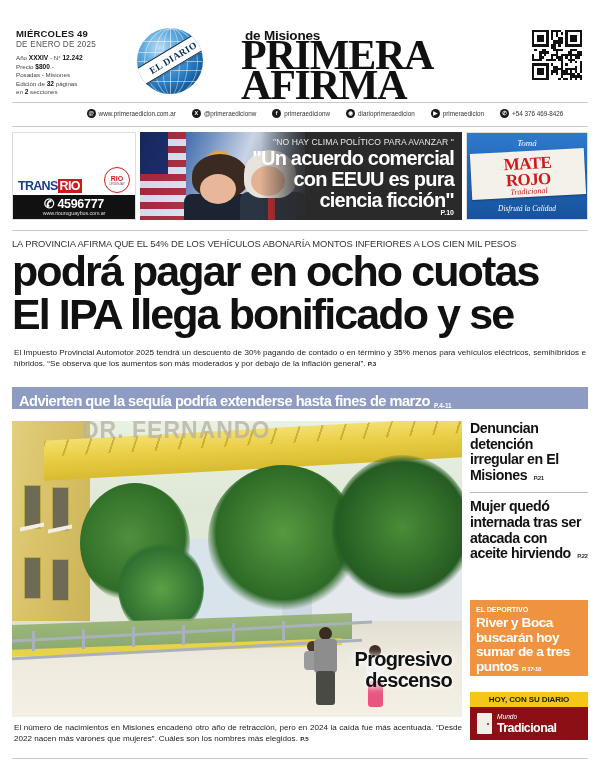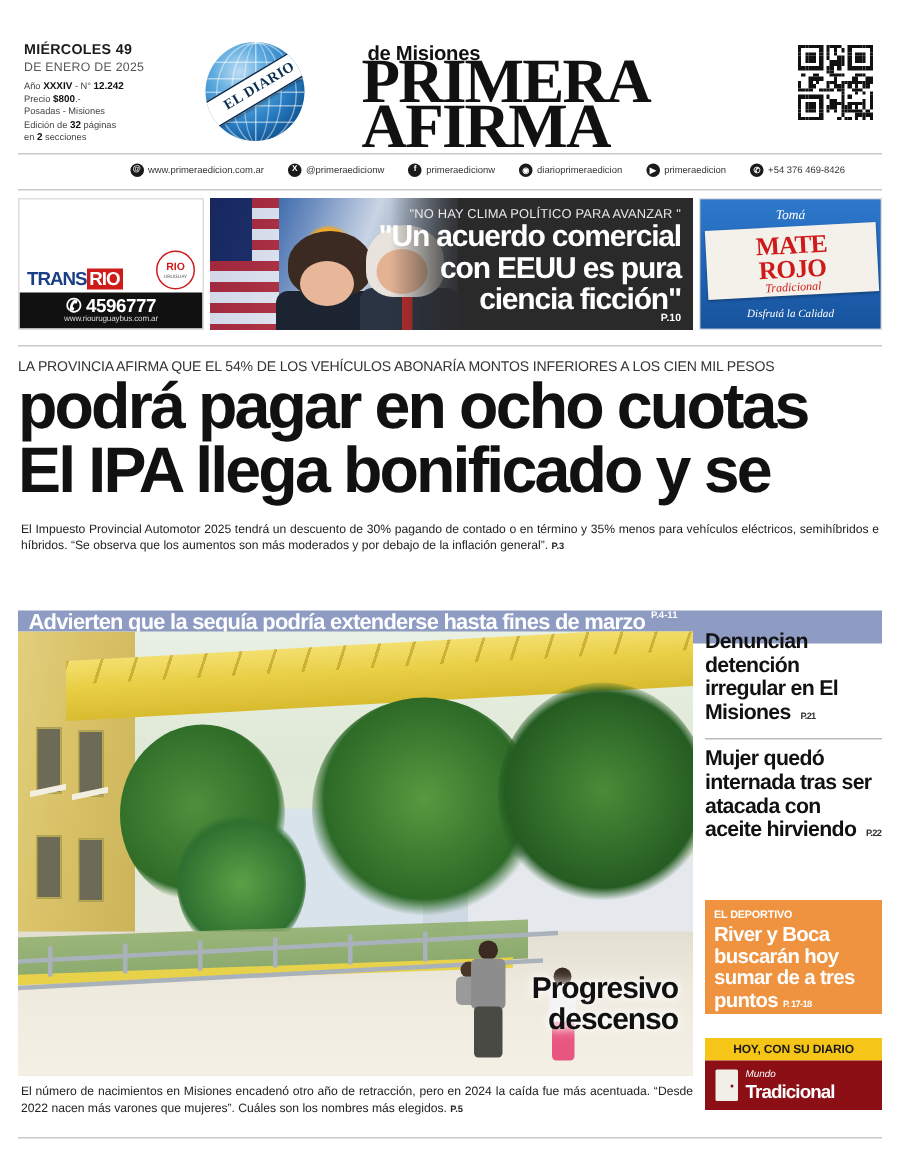--- a/index.html
+++ b/index.html
@@ -124,21 +124,21 @@
   .kicker{position:absolute;left:12px;top:238px;width:576px;font-size:9.4px;color:#333;
     letter-spacing:-.1px;white-space:nowrap;}
   .headline{position:absolute;left:12px;top:250px;width:578px;font-size:43px;font-weight:bold;
     color:#111;line-height:43px;letter-spacing:-1.9px;}
   .deck{position:absolute;left:14px;top:347px;width:572px;font-size:8.1px;color:#222;line-height:11.4px;
     text-align:justify;}
   .deck b.pg{font-size:6.2px;}
 
   
   .banner{position:absolute;left:12px;top:387px;width:576px;height:22px;background:#8e9cc4;
-    display:flex;align-items:flex-start;margin-top:20px;}
+    display:flex;align-items:flex-end;}
   .banner .txt{font-size:14.6px;font-weight:bold;color:#fff;letter-spacing:-.5px;padding-left:7px;white-space:nowrap;}
   .banner .pg{font-size:6.4px;font-weight:bold;color:#fff;margin-left:4px;}
 
   
   .photo{position:absolute;left:12px;top:421px;width:450px;height:296px;overflow:hidden;background:#cfd6c8;}
   .ph-sky{position:absolute;left:0;top:0;width:100%;height:100%;
     background:linear-gradient(180deg,#e9f0e4 0%,#dfe8d6 30%,#e6e9dd 60%,#efeee6 100%);}
   .ph-bldg-left{position:absolute;left:0;top:0;width:78px;height:230px;
     background:linear-gradient(100deg,#e2cf7e 0%,#d9c268 40%,#c9b257 100%);}
   .ph-win{position:absolute;background:#6d6a55;border:1px solid #b9a94f;}
@@ -597,20 +597,21 @@
     <div class="ph-win" style="left:12px;top:64px;width:15px;height:42px;"></div>
     <div class="ph-win" style="left:40px;top:66px;width:15px;height:42px;"></div>
     <div class="ph-awn" style="left:8px;top:104px;width:24px;"></div>
     <div class="ph-awn" style="left:36px;top:106px;width:24px;"></div>
     <div class="ph-win" style="left:12px;top:136px;width:15px;height:40px;"></div>
     <div class="ph-win" style="left:40px;top:138px;width:15px;height:40px;"></div>
 
     <div class="ph-canopy">
       <div class="ph-canopy-slats"></div>
     </div>
+    <div class="ph-sign">DR. FERNANDO</div>
 
     <div class="ph-tree" style="left:68px;top:62px;width:110px;height:120px;background:radial-gradient(circle at 45% 45%,#4f8f3c 0%,#2f6d28 62%,rgba(47,109,40,0) 70%);"></div>
     <div class="ph-tree" style="left:196px;top:44px;width:150px;height:150px;background:radial-gradient(circle at 50% 45%,#57993f 0%,#2d6a27 60%,rgba(45,106,39,0) 70%);"></div>
     <div class="ph-tree" style="left:320px;top:34px;width:140px;height:150px;background:radial-gradient(circle at 50% 48%,#4a8c38 0%,#255c22 62%,rgba(37,92,34,0) 70%);"></div>
     <div class="ph-tree" style="left:106px;top:120px;width:86px;height:96px;background:radial-gradient(circle at 50% 50%,#5ba046 0%,#2f7030 64%,rgba(47,112,48,0) 72%);"></div>
 
     <div class="ph-ground"></div>
     <div class="ph-grass"></div>
     <div class="ph-curb"></div>
     <div class="ph-rail"></div>

